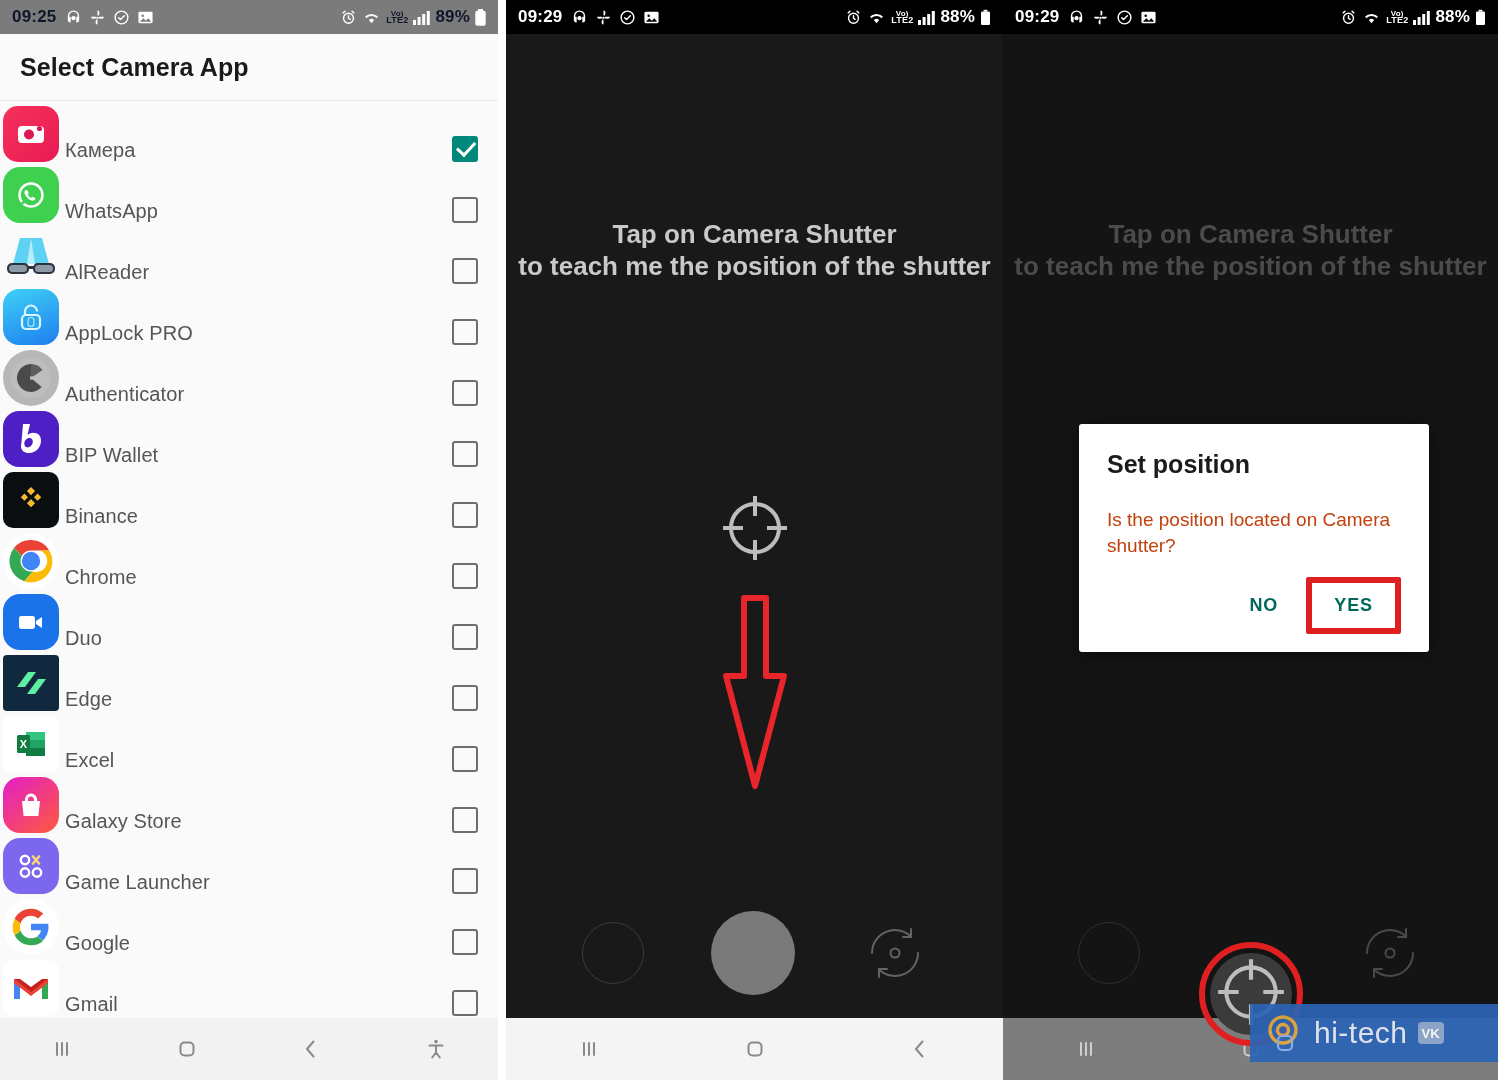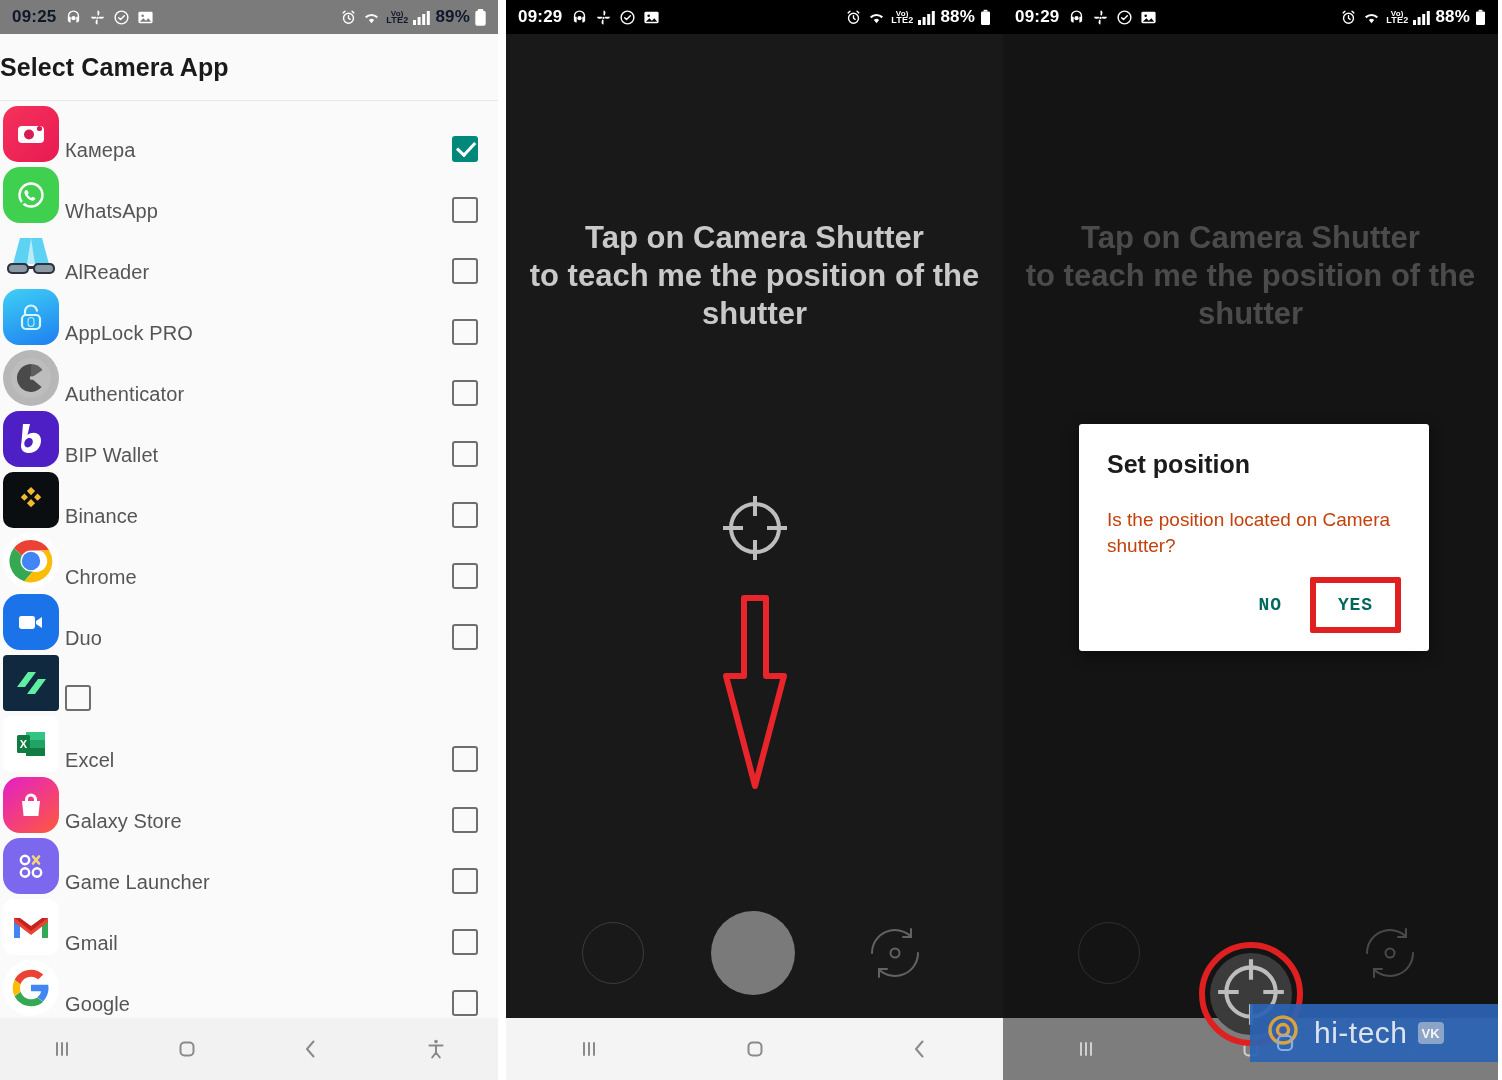--- a/index.html
+++ b/index.html
@@ -36,20 +36,21 @@
   .sb-left { display: flex; align-items: center; gap: 7px; }
   .sb-right { margin-left: auto; display: flex; align-items: center; gap: 5px; }
   .sb-time { font-size: 17px; font-weight: bold; margin-right: 2px; }
   .sb-ico { display: inline-flex; align-items: center; justify-content: center; }
   .sb-pct { font-size: 17px; font-weight: bold; }
 
   
   .p1-header {
     height: 67px; background: #fafafa;
     display: flex; align-items: center;
+    padding-left: 20px;
     border-bottom: 1px solid #e8e8e8;
   }
   .p1-title { font-size: 25px; font-weight: bold; color: #1a1a1a; letter-spacing: .1px; }
   .app-list { background: #fafafa; height: 917px; overflow: hidden; }
   .app-row {
     height: 61px; display: flex; align-items: flex-end;
     padding: 0 20px 0 0; position: relative;
   }
   .app-icon {
     width: 56px; height: 56px; flex: 0 0 auto;
@@ -81,21 +82,21 @@
   }
   .navbar.light { background: #f2f2f2; }
   .navbar.dark  { background: #f4f4f4; }
   .navbar.grey  { background: #7d7d7d; }
   .nav-btn { flex: 1 1 0; display: flex; align-items: center; justify-content: center; }
 
   
   .cam-body { position: absolute; inset: 34px 0 0 0; background: #191919; }
   .cam-text {
     position: absolute; top: 185px; left: 0; width: 100%;
-    text-align: center; font-size: 31px; font-weight: bold;
+    text-align: center; font-size: 26px; font-weight: bold;
     line-height: 1.22; color: #c9c9c9;
   }
   .cam-text.dim { color: #4b4b4b; }
   .crosshair-mid { position: absolute; left: 50%; top: 456px; transform: translateX(-50%); }
   .arrow-red { position: absolute; left: 50%; top: 560px; transform: translateX(-50%); }
 
   .cam-controls {
     position: absolute; bottom: 62px; left: 0; width: 100%;
     height: 130px; display: flex; align-items: center; justify-content: space-around;
     padding: 0 42px;
@@ -117,21 +118,21 @@
     padding: 26px 28px 12px 28px;
     box-shadow: 0 4px 16px rgba(0,0,0,.45);
     z-index: 30;
   }
   .dlg-title { font-size: 25px; font-weight: bold; color: #1b1b1b; margin-bottom: 28px; }
   .dlg-body { font-size: 19px; color: #c2410c; line-height: 1.38; margin-bottom: 18px; }
   .dlg-actions { display: flex; justify-content: flex-end; align-items: center; gap: 10px; padding-bottom: 6px; }
   .dlg-btn {
     font-size: 18px; font-weight: bold; color: #00695c;
     letter-spacing: .9px; padding: 10px 18px; background: transparent;
-    border: none; font-family: Liberation Mono, monospace; cursor: pointer;
+    border: none; font-family: Liberation Sans, sans-serif; cursor: pointer;
   }
   .dlg-btn-wrap-hl { border: 6px solid #e02020; border-radius: 2px; padding: 2px 4px; }
 
   
   .hl-shutter {
     position: absolute; left: 50%; bottom: 86px;
     transform: translate(-50%, 50%);
     width: 104px; height: 104px; z-index: 20;
   }
   .hl-ring {
@@ -352,20 +353,21 @@
         <div class="cbox"></div>
       </div>
 
       <div class="app-row">
         <div class="app-icon" style="background:#11293f;border-radius:4px">
           <svg width="40" height="40" viewBox="0 0 40 40">
               <path d="M6 24L17 9h8l-11 15z" fill="#5ef0a0"></path>
               <path d="M16 31l11-15h8L24 31z" fill="#5ef0a0"></path>
             </svg>
         </div>
+        <div class="app-name">Edge</div>
         <div class="cbox"></div>
       </div>
 
       <div class="app-row">
         <div class="app-icon" style="background:#fff;border-radius:8px">
           <svg width="36" height="36" viewBox="0 0 36 36">
               <rect x="13" y="6" width="19" height="24" rx="1.5" fill="#21a366"></rect>
               <rect x="13" y="6" width="19" height="8" fill="#33c481"></rect>
               <rect x="13" y="22" width="19" height="8" fill="#107c41"></rect>
               <rect x="4" y="9" width="13" height="18" rx="1.6" fill="#107c41"></rect>
@@ -390,48 +392,48 @@
       <div class="app-row">
         <div class="app-icon" style="background:#7b68ee;border-radius:17px">
           <svg width="34" height="34" viewBox="0 0 34 34">
               <circle cx="11" cy="11" r="4.2" fill="none" stroke="#fff" stroke-width="2.4"></circle>
               <path d="M19 7.5l6 7M25 7.5l-6 7" stroke="#f7d774" stroke-width="2.6" stroke-linecap="round"></path>
               <circle cx="11" cy="23.5" r="4.2" fill="none" stroke="#fff" stroke-width="2.4"></circle>
               <circle cx="23" cy="23.5" r="4.2" fill="none" stroke="#fff" stroke-width="2.4"></circle>
             </svg>
         </div>
         <div class="app-name">Game Launcher</div>
+        <div class="cbox"></div>
+      </div>
+
+      <div class="app-row">
+        <div class="app-icon" style="background:#fff;border-radius:50%">
+          <svg width="40" height="40" viewBox="0 0 48 48">
+              <path fill="#4285f4" d="M45 24c0-1.6-.1-2.8-.4-4H24v8h12c-.2 2-1.5 5-4.4 7l6.7 5.2C42.2 36.3 45 30.7 45 24z"></path>
+              <path fill="#34a853" d="M24 46c5.9 0 10.9-2 14.5-5.3l-6.9-5.3c-1.9 1.3-4.4 2.2-7.6 2.2-5.8 0-10.7-3.8-12.5-9.1l-7.1 5.5C8 41.3 15.4 46 24 46z"></path>
+              <path fill="#fbbc05" d="M11.5 28.5A13.3 13.3 0 0110.8 24c0-1.6.3-3.1.7-4.5l-7.1-5.5A22 22 0 002 24c0 3.6.9 6.9 2.4 9.9z"></path>
+              <path fill="#ea4335" d="M24 10.6c4.1 0 6.9 1.8 8.5 3.3l6.2-6C34.9 4.4 29.9 2 24 2 15.4 2 8 6.7 4.4 14l7.1 5.5C13.3 14.3 18.2 10.6 24 10.6z"></path>
+            </svg>
+        </div>
+        <div class="app-name">Google</div>
         <div class="cbox"></div>
       </div>
 
       <div class="app-row">
         <div class="app-icon" style="background:#fff;border-radius:10px">
           <svg width="40" height="32" viewBox="0 0 40 32">
               <path d="M3 7l17 12L37 7v20H3z" fill="#fff"></path>
               <path d="M3 7v20h6V12z" fill="#4285f4"></path>
               <path d="M31 12v15h6V7z" fill="#34a853"></path>
               <path d="M3 7l17 12L37 7v4L20 24 3 11z" fill="#ea4335"></path>
               <path d="M3 7h6l11 8 11-8h6l-17 13z" fill="#c5221f"></path>
               <path d="M9 12l11 8 11-8v4l-11 8-11-8z" fill="#fbbc04" opacity=".0"></path>
             </svg>
         </div>
         <div class="app-name">Gmail</div>
-        <div class="cbox"></div>
-      </div>
-
-      <div class="app-row">
-        <div class="app-icon" style="background:#fff;border-radius:50%">
-          <svg width="40" height="40" viewBox="0 0 48 48">
-              <path fill="#4285f4" d="M45 24c0-1.6-.1-2.8-.4-4H24v8h12c-.2 2-1.5 5-4.4 7l6.7 5.2C42.2 36.3 45 30.7 45 24z"></path>
-              <path fill="#34a853" d="M24 46c5.9 0 10.9-2 14.5-5.3l-6.9-5.3c-1.9 1.3-4.4 2.2-7.6 2.2-5.8 0-10.7-3.8-12.5-9.1l-7.1 5.5C8 41.3 15.4 46 24 46z"></path>
-              <path fill="#fbbc05" d="M11.5 28.5A13.3 13.3 0 0110.8 24c0-1.6.3-3.1.7-4.5l-7.1-5.5A22 22 0 002 24c0 3.6.9 6.9 2.4 9.9z"></path>
-              <path fill="#ea4335" d="M24 10.6c4.1 0 6.9 1.8 8.5 3.3l6.2-6C34.9 4.4 29.9 2 24 2 15.4 2 8 6.7 4.4 14l7.1 5.5C13.3 14.3 18.2 10.6 24 10.6z"></path>
-            </svg>
-        </div>
-        <div class="app-name">Google</div>
         <div class="cbox"></div>
       </div>
 
     </div>
 
     <div class="navbar light">
       <div class="nav-btn">
         <svg width="26" height="26" viewBox="0 0 26 26" stroke="#8a8a8a" stroke-width="2" stroke-linecap="round">
             <path d="M8 7v12M13 7v12M18 7v12"></path>
           </svg>

